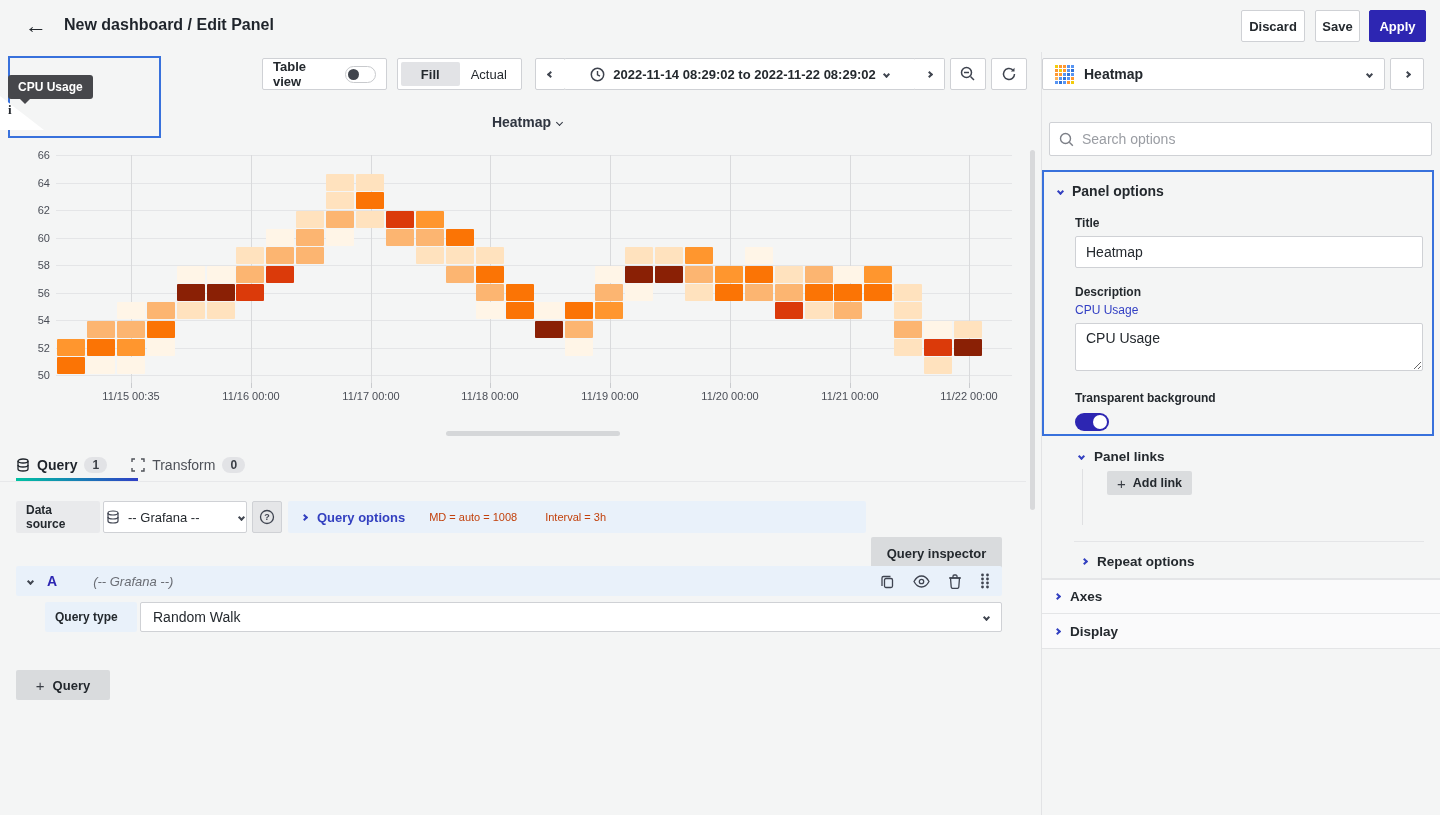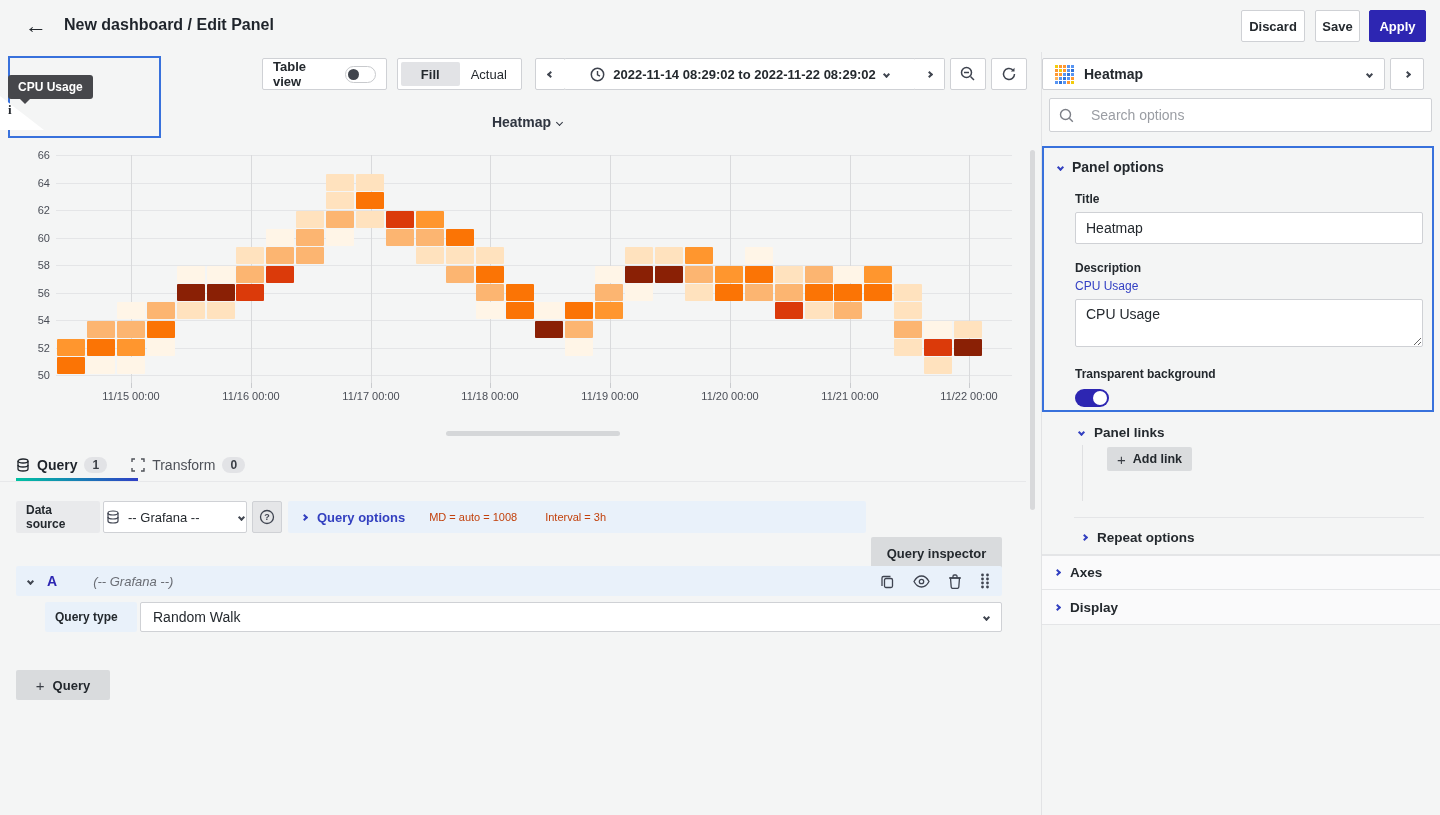--- a/index.html
+++ b/index.html
@@ -95,21 +95,21 @@
   .qt-select .val { flex:1; font-size:14px; color:#24292E; }
   .add-query { position:absolute; left:16px; top:618px; width:94px; height:30px; background:#D9DBDD; border-radius:2px; display:flex; align-items:center; justify-content:center; gap:8px; font-size:13px; font-weight:bold; color:#24292E; cursor:pointer; }
   .plus { font-size:15px; font-weight:normal; color:#3A3E45; }
 
   
   .opane { position:absolute; top:52px; left:1041px; width:399px; height:763px; border-left:1px solid #E2E3E5; background:#F4F5F5; }
   .viz-row { margin:6px 0 0 0; display:flex; gap:5px; height:32px; }
   .viz-select { flex:1; display:flex; align-items:center; gap:10px; padding:0 12px; cursor:pointer; }
   .viz-select .val { flex:1; font-size:14px; font-weight:bold; color:#24292E; }
   .viz-next { width:34px; display:flex; align-items:center; justify-content:center; cursor:pointer; margin-right:16px; }
-  .osearch { margin:8px 8px 0 7px; height:34px; display:flex; align-items:center; gap:17px; padding:0 9px; }
+  .osearch { margin:32px 8px 0 7px; height:34px; display:flex; align-items:center; gap:8px; padding:0 9px; }
   .osearch input { border:none; outline:none; flex:1; font-size:14px; color:#24292E; background:transparent; font-family:"Liberation Sans",sans-serif; }
   .osearch input::placeholder { color:#9A9DA3; }
   .ocard { margin:14px 7px 0 0; width:392px; height:266px; border:2px solid #3871DC; padding:11px 14px; }
   .ohead { display:flex; align-items:center; gap:9px; font-size:14px; font-weight:bold; color:#24292E; cursor:pointer; }
   .fgroup { margin-left:17px; margin-top:17px; }
   .flabel { font-size:12px; font-weight:bold; color:#24292E; margin-bottom:6px; }
   .fhint { font-size:12px; color:#3340C4; margin:-2px 0 6px 0; cursor:pointer; }
   .finput { width:348px; height:32px; font-size:14px; color:#24292E; padding:0 10px; outline:none; font-family:"Liberation Sans",sans-serif; }
   .ftext { width:348px; height:48px; font-size:14px; color:#24292E; padding:6px 10px; outline:none; resize:both; font-family:"Liberation Sans",sans-serif; }
   .switch-on { width:34px; height:18px; border-radius:10px; background:#2D26B2; position:relative; cursor:pointer; margin-top:8px; }
@@ -203,21 +203,21 @@
       <div class="gl-h" style="top: 142.5px;"></div>
       <div class="ytick" style="left: 2px; top: 142.5px;">56</div>
       <div class="gl-h" style="top: 170px;"></div>
       <div class="ytick" style="left: 2px; top: 170px;">54</div>
       <div class="gl-h" style="top: 197.5px;"></div>
       <div class="ytick" style="left: 2px; top: 197.5px;">52</div>
       <div class="gl-h" style="top: 225px;"></div>
       <div class="ytick" style="left: 2px; top: 225px;">50</div>
       <div class="gl-v" style="left: 119px;"></div>
       <div class="tick-v" style="left: 119px;"></div>
-      <div class="xtick" style="left: 119px;">11/15 00:00</div>
+      <div class="xtick" style="left: 119px;">11/15 00:35</div>
       <div class="gl-v" style="left: 239px;"></div>
       <div class="tick-v" style="left: 239px;"></div>
       <div class="xtick" style="left: 239px;">11/16 00:00</div>
       <div class="gl-v" style="left: 359px;"></div>
       <div class="tick-v" style="left: 359px;"></div>
       <div class="xtick" style="left: 359px;">11/17 00:00</div>
       <div class="gl-v" style="left: 478px;"></div>
       <div class="tick-v" style="left: 478px;"></div>
       <div class="xtick" style="left: 478px;">11/18 00:00</div>
       <div class="gl-v" style="left: 598px;"></div>

